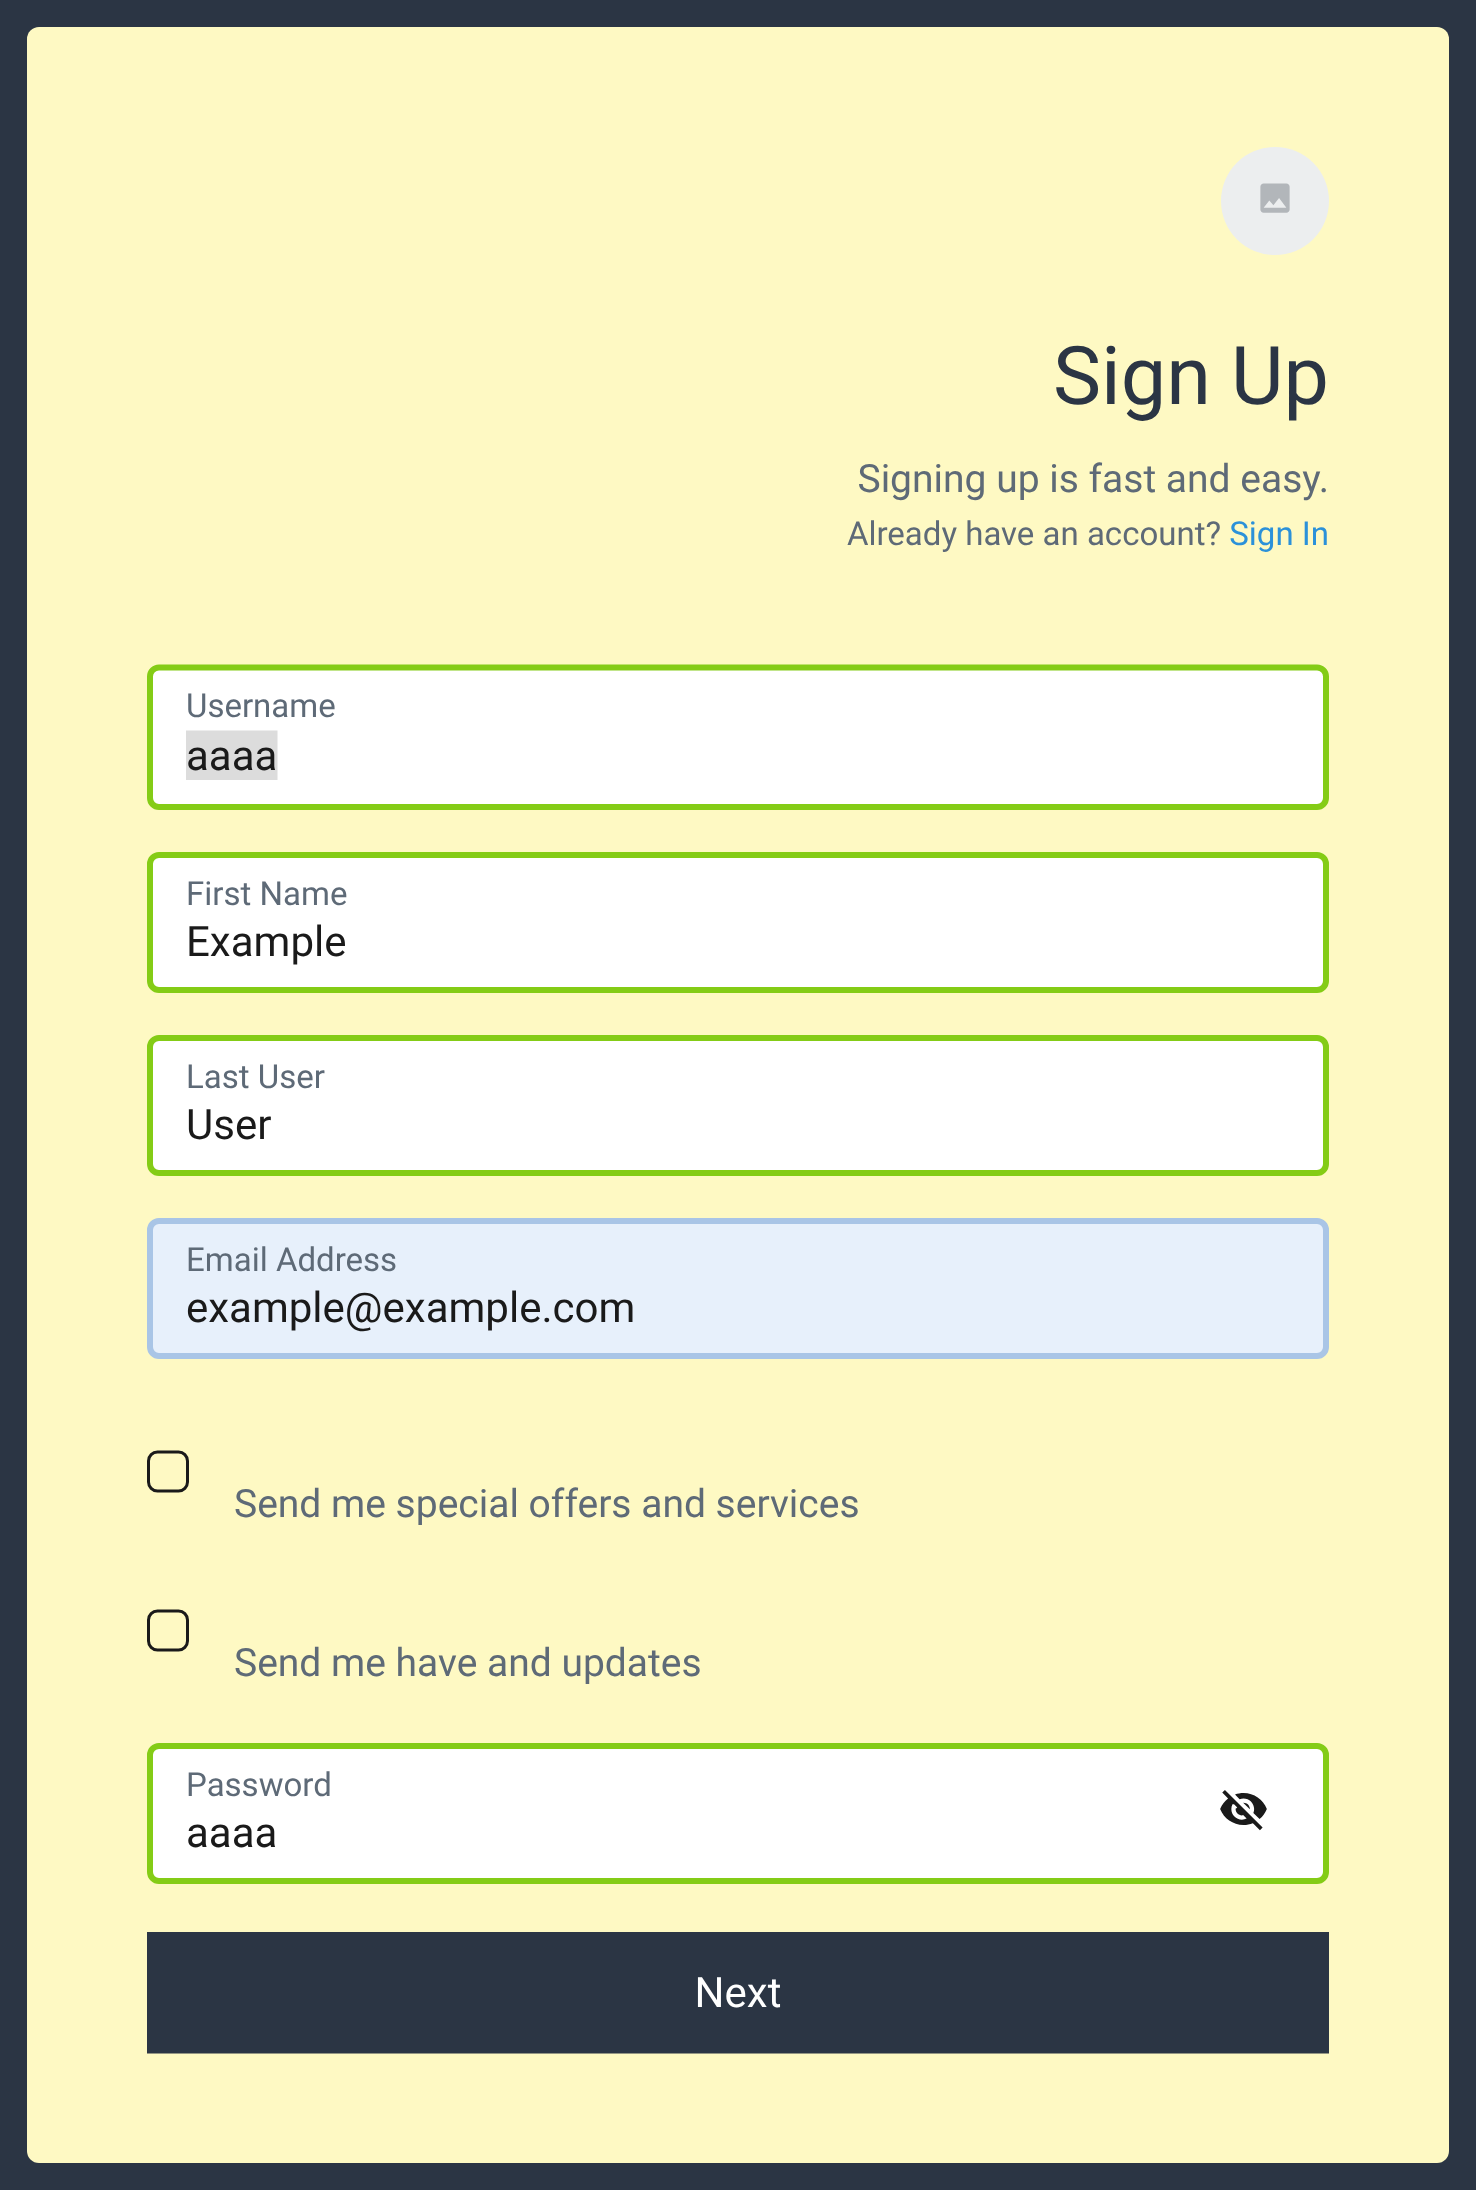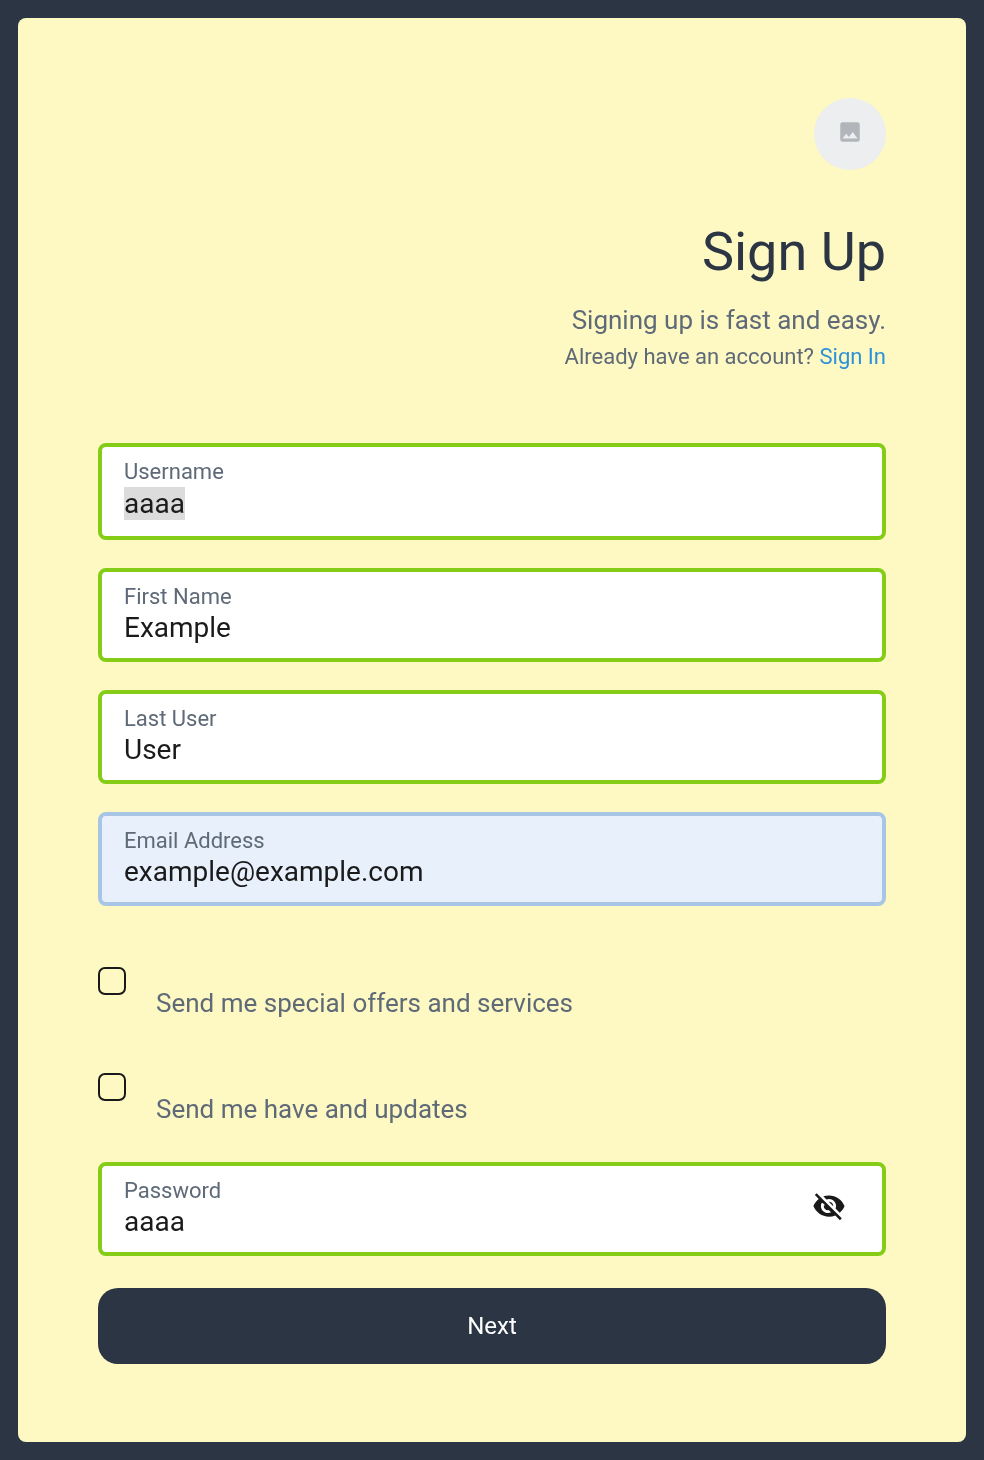--- a/index.html
+++ b/index.html
@@ -160,22 +160,22 @@
     .eye-icon svg {
       width: 34px;
       height: 34px;
       fill: #1a1a1a;
     }
     
     .next-button {
       background: #2b3544;
       color: #ffffff;
       border: none;
-      border-radius: 20px;
-      font-size: 24px;
+      border-radius: 0;
+      font-size: 28px;
       font-weight: 400;
       padding: 24px;
       cursor: pointer;
       width: 100%;
       margin-top: 4px;
       font-family: inherit;
     }
     
     .checkbox-group {
       display: flex;

